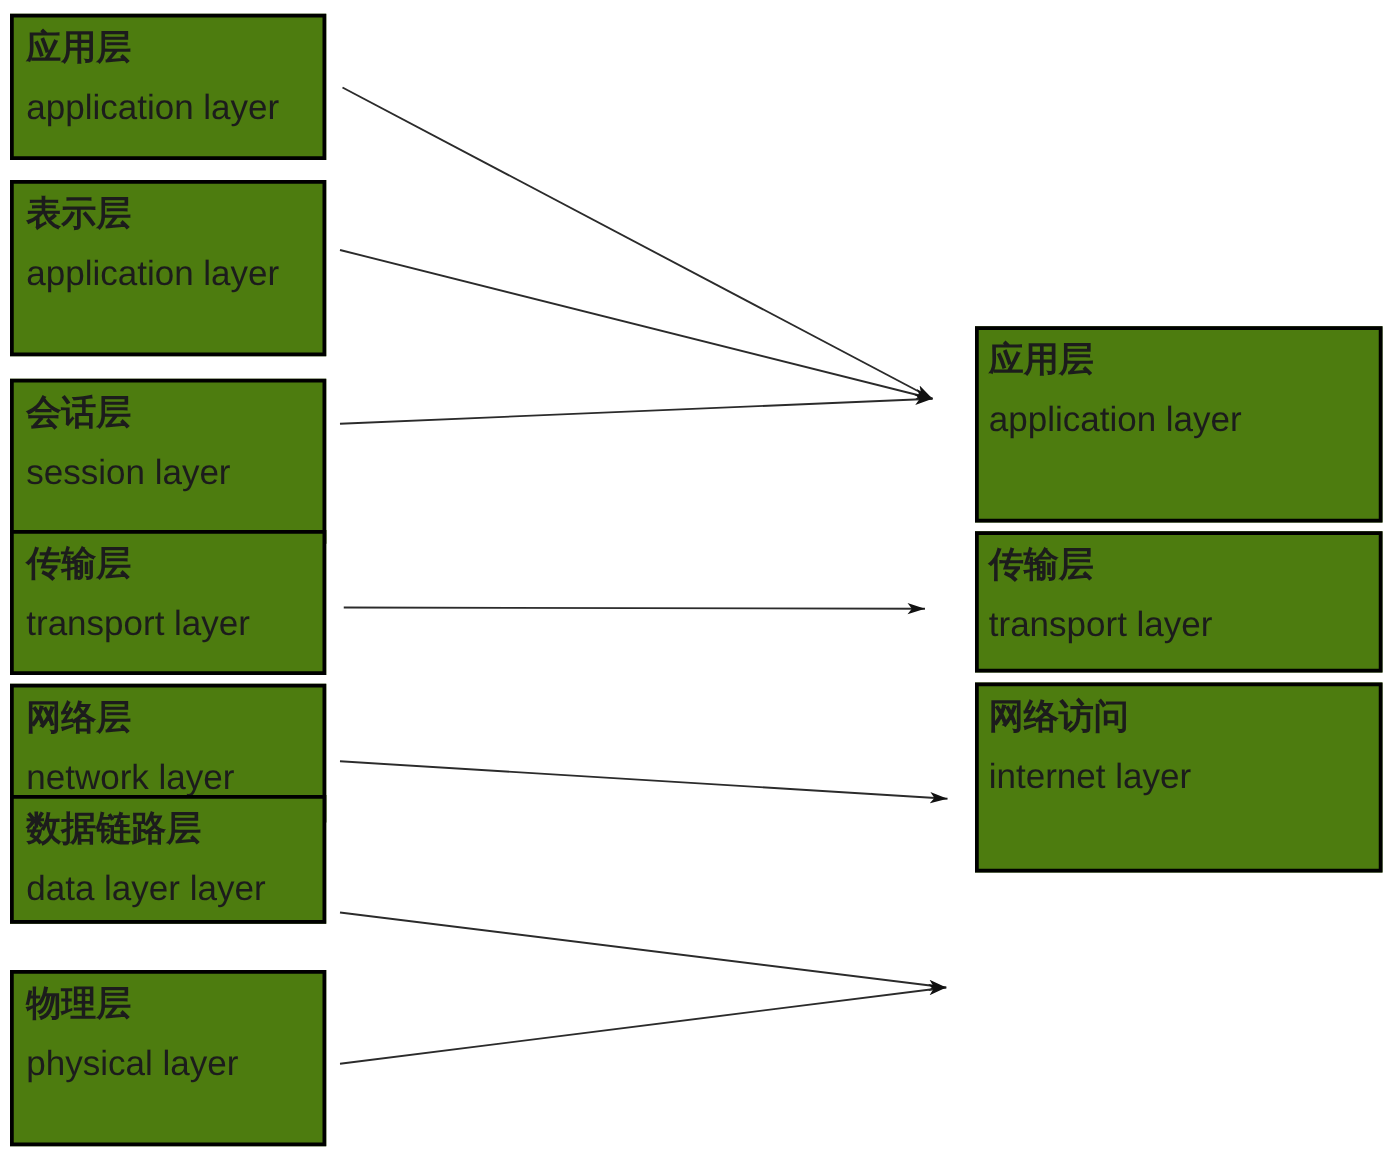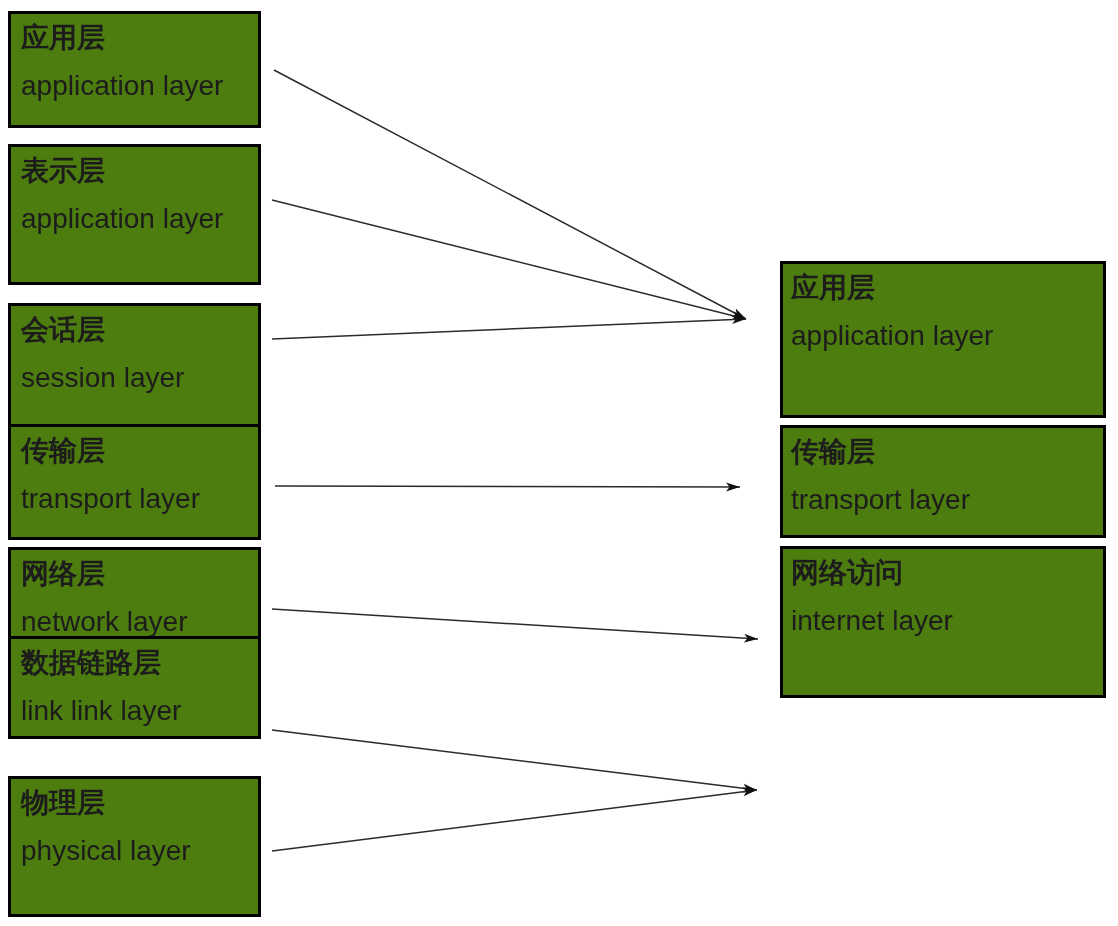--- a/index.html
+++ b/index.html
@@ -67,21 +67,21 @@
   <div class="box osi" style="top:424px;height:116px">
     <div class="zh">传输层</div>
     <div class="en">transport layer</div>
   </div>
   <div class="box osi" style="top:547px;height:111px">
     <div class="zh">网络层</div>
     <div class="en">network layer</div>
   </div>
   <div class="box osi" style="top:636px;height:103px">
     <div class="zh">数据链路层</div>
-    <div class="en">link link layer</div>
+    <div class="en">data layer layer</div>
   </div>
   <div class="box osi" style="top:776px;height:141px">
     <div class="zh">物理层</div>
     <div class="en">physical layer</div>
   </div>
 
   <svg class="arrows" viewBox="0 0 1118 926" xmlns="http://www.w3.org/2000/svg">
     <defs>
       <marker id="arrowhead" markerUnits="userSpaceOnUse" markerWidth="16" markerHeight="12" refX="14" refY="5" orient="auto">
         <path d="M0,0.5 L14,5 L0,9.5 L3.5,5 Z" fill="#111111"></path>

